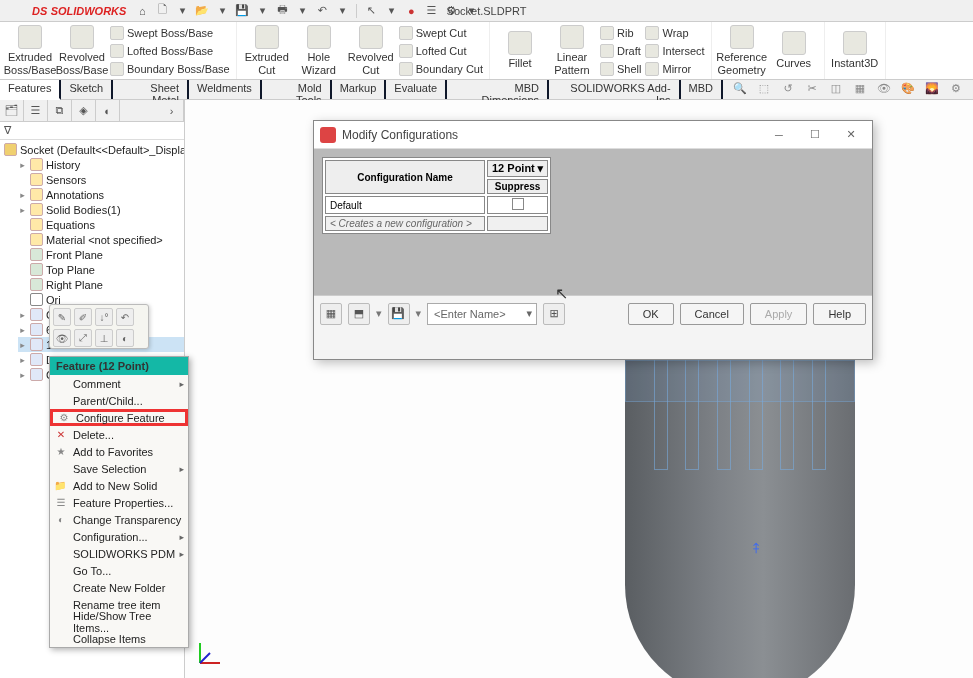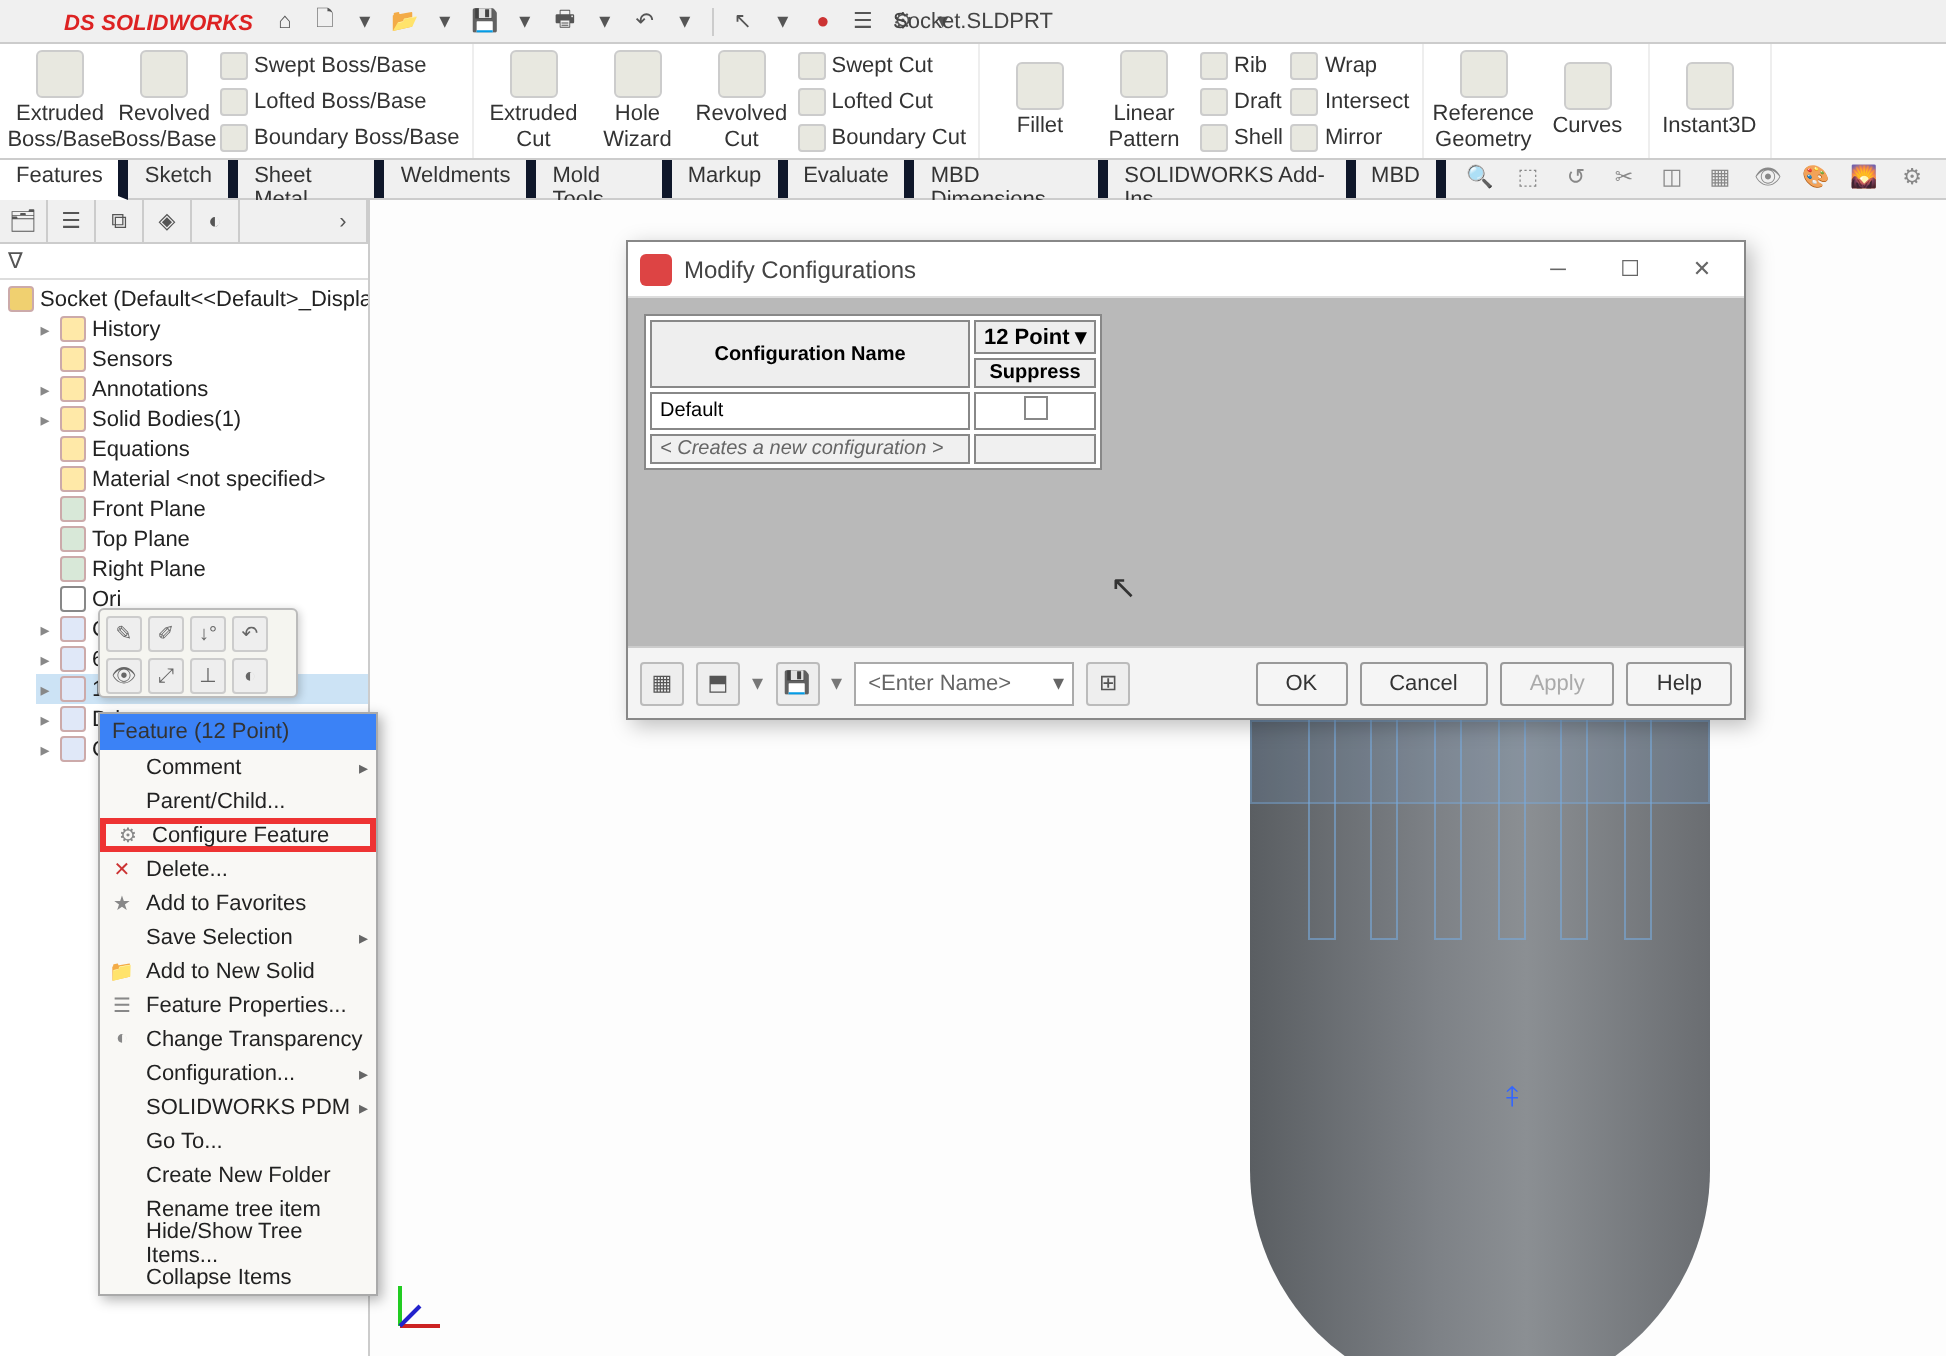--- a/index.html
+++ b/index.html
@@ -19,21 +19,21 @@
   .rgroup-row { display: flex; align-items: center; gap: 4px; }
   .rbtn-big { display: flex; flex-direction: column; align-items: center; justify-content: center; width: 48px; height: 52px; font-size: 10px; text-align: center; color: #333; line-height: 1.1; cursor: pointer; }
   .rbtn-big .ico { width: 24px; height: 24px; background: #e8e8e0; border: 1px solid #ccc; border-radius: 3px; margin-bottom: 2px; }
   .rbtn-sm { display: flex; align-items: center; font-size: 10px; color: #333; height: 16px; gap: 3px; cursor: pointer; white-space: nowrap; }
   .rbtn-sm .ico { width: 14px; height: 14px; background: #e8e8e0; border: 1px solid #ccc; border-radius: 2px; }
   .rcol { display: flex; flex-direction: column; gap: 2px; justify-content: center; }
 
   
   .cmdtabs { height: 20px; background: #f0f0f0; border-bottom: 1px solid #ccc; display: flex; justify-content: space-between; }
   .cmdtabs-left { display: flex; }
-  .ctab { padding: 2px 8px; border-right: 5px solid #0f172a; color: #333; cursor: pointer; }
+  .ctab { padding: 2px 8px; border-right: 2px solid #0f172a; color: #333; cursor: pointer; text-align: right; }
   .ctab.active { background: #fff; border-bottom: 2px solid #fff; margin-bottom: -1px; }
   .heads-up { display: flex; gap: 6px; padding: 0 8px; align-items: center; }
   .heads-up span { width: 18px; height: 16px; display: inline-block; color: #888; text-align: center; }
 
   
   .fm-panel { position: absolute; left: 0; top: 100px; width: 185px; bottom: 0; background: #fff; border-right: 1px solid #ccc; }
   .fm-tabs { height: 22px; display: flex; background: #f0f0f0; border-bottom: 1px solid #ccc; }
   .fm-tab { width: 24px; display: flex; align-items: center; justify-content: center; border-right: 1px solid #ccc; cursor: pointer; color: #555; }
   .fm-tab.arrow { margin-left: auto; }
   .fm-filter { height: 18px; border-bottom: 1px solid #ddd; padding-left: 4px; display:flex; align-items:center; color:#555; }
@@ -46,42 +46,42 @@
   .fm-node.feature .ico { background: #e0e8f8; }
   .fm-node.selected { background: #cce3f5; }
   .fm-children { padding-left: 14px; }
 
   
   .ctx-toolbar { position: absolute; left: 49px; top: 304px; width: 100px; height: 45px; background: #f5f5f0; border: 1px solid #bbb; border-radius: 3px; box-shadow: 1px 1px 4px rgba(0,0,0,0.2); display: flex; flex-wrap: wrap; align-content: flex-start; padding: 3px; gap: 3px; z-index: 5; }
   .ctx-toolbar span { width: 18px; height: 18px; background: #eee; border: 1px solid #ccc; border-radius: 2px; cursor: pointer; display:inline-flex; align-items:center; justify-content:center; font-size:10px; color:#666; }
 
   
   .ctx-menu { position: absolute; left: 49px; top: 356px; width: 140px; background: #f9f8f5; border: 1px solid #aaa; box-shadow: 2px 2px 6px rgba(0,0,0,0.3); z-index: 6; }
-  .ctx-header { background: #3b82f6; padding: 3px 6px; font-weight: normal; color: #333; }
+  .ctx-header { background: #14b8a6; padding: 3px 6px; font-weight: bold; color: #333; }
   .ctx-item { display: flex; align-items: center; padding: 2px 4px; height: 17px; cursor: pointer; color: #222; gap: 5px; position: relative; }
   .ctx-item .mico { width: 14px; height: 14px; flex-shrink: 0; display:flex; align-items:center; justify-content:center; font-size:10px; color:#888; }
   .ctx-item.has-sub::after { content: "▸"; position: absolute; right: 4px; color: #666; font-size: 9px; }
   .highlight-box { border: 3px solid #e33; }
 
   
   .gfx { position: absolute; left: 185px; top: 100px; right: 0; bottom: 0; background: #fdfdfd; }
   .part-cyl { position: absolute; left: 440px; top: 260px; width: 230px; height: 340px; background: linear-gradient(90deg,#5a5e62,#7d8186 40%,#8b8f93 60%,#6a6d71); border-radius: 0 0 115px 115px; }
   .part-cyl::before { content:""; position:absolute; top:0; left:0; right:0; height:40px; background: rgba(120,170,220,0.15); border:1px solid rgba(120,170,220,0.4); }
   .part-edges { position:absolute; top:0; left:20px; right:20px; height:110px; display:flex; justify-content:space-around; }
   .part-edges div { width:14px; height:110px; border:1px solid rgba(120,170,220,0.6); border-top:none; }
   .triad { position: absolute; left: 10px; bottom: 10px; width: 30px; height: 30px; }
   .origin-marker { position:absolute; left:568px; top:440px; color:#36f; font-size:14px; }
 
   
   .dlg { position: absolute; left: 313px; top: 120px; width: 560px; height: 240px; background: #f4f4f4; border: 1px solid #888; box-shadow: 3px 3px 10px rgba(0,0,0,0.25); z-index: 10; }
   .dlg-title { height: 28px; background: #fff; display: flex; align-items: center; padding: 0 6px; gap: 6px; border-bottom: 1px solid #ddd; }
   .dlg-title .dico { width:16px; height:16px; background:#d44; border-radius:3px; }
   .dlg-title .t { flex: 1; color: #444; font-size: 12px; }
   .dlg-title .wbtn { width: 30px; height: 22px; display: flex; align-items: center; justify-content: center; color: #666; cursor: pointer; }
-  .dlg-body { position: relative; height: 174px; background: #b9b9b9; padding: 8px; }
+  .dlg-body { position: relative; height: 146px; background: #b9b9b9; padding: 8px; }
   .cfg-table { background: #fff; border: 1px solid #888; }
   .cfg-table th, .cfg-table td { border: 1px solid #888; padding: 1px 4px; font-size: 10px; }
   .cfg-table th { background: #eee; font-weight: bold; text-align: center; }
   .cfg-table .newrow td { font-style: italic; color: #666; background: #f0f0f0; }
   .supp-cb { width: 12px; height: 12px; border: 1px solid #888; display: inline-block; background: #fff; }
   .dlg-footer { height: 36px; background: #f4f4f4; border-top: 1px solid #ccc; display: flex; align-items: center; padding: 0 6px; gap: 6px; }
   .tb-ico { width: 22px; height: 22px; border: 1px solid #bbb; background: #eee; border-radius: 2px; cursor: pointer; display:inline-flex; align-items:center; justify-content:center; font-size:11px; color:#555; }
   .dlg-footer .combo { height: 22px; border: 1px solid #aaa; background: #fff; padding: 0 16px 0 6px; color: #666; display:flex; align-items:center; width:110px; position:relative; }
   .dlg-footer .combo::after { content:"▾"; position:absolute; right:4px; color:#666; }
   .spacer { flex: 1; }

